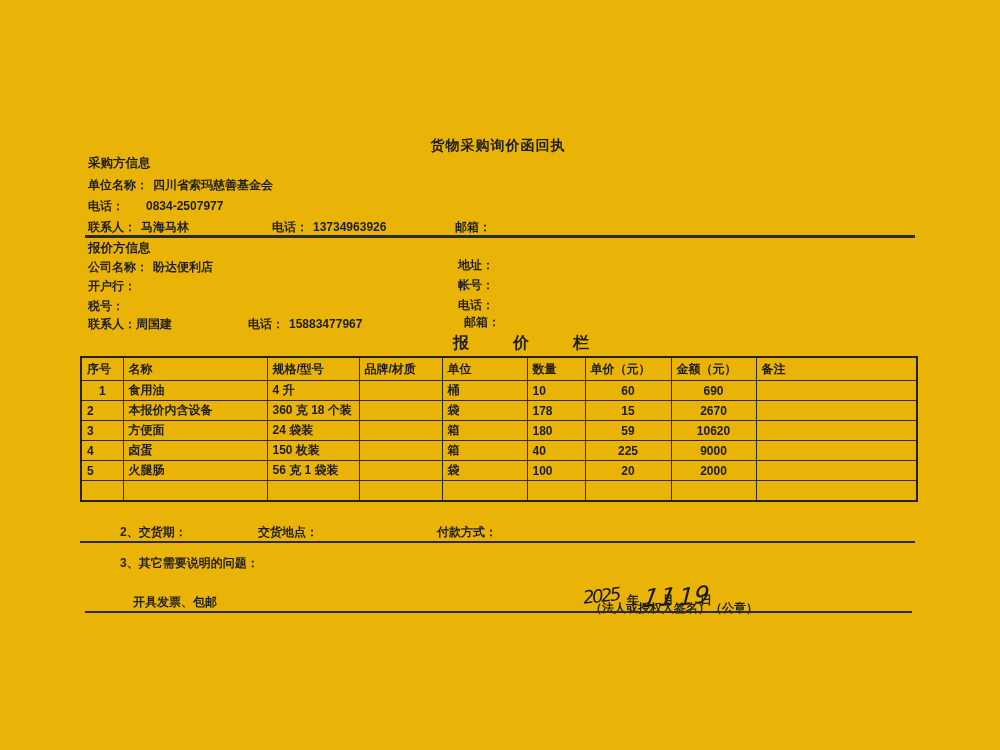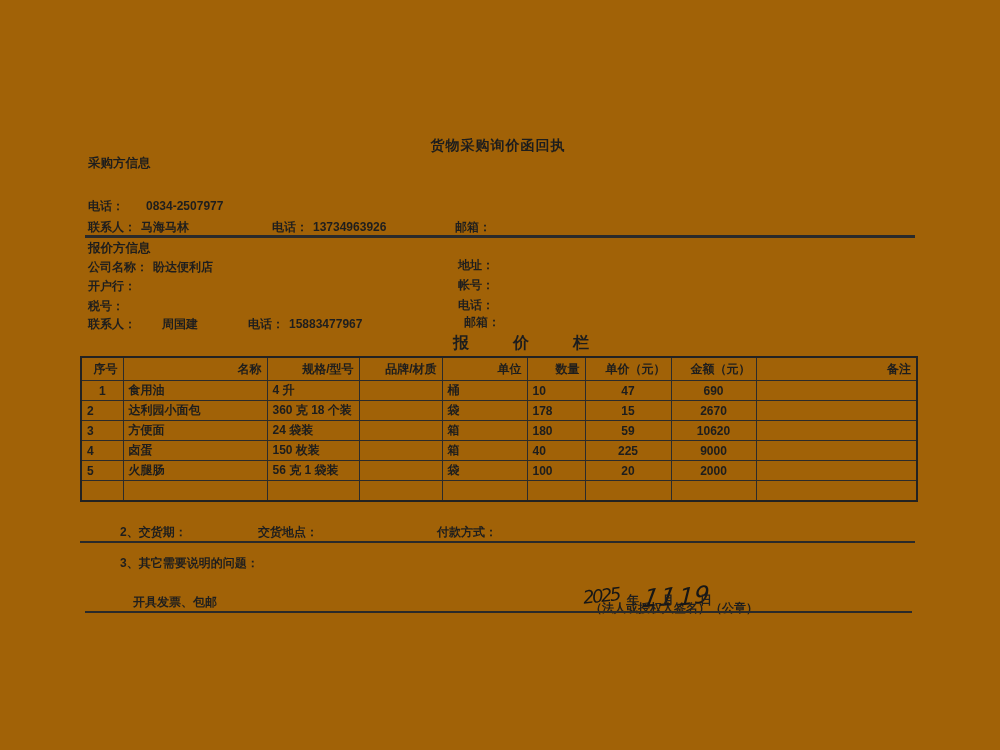--- a/index.html
+++ b/index.html
@@ -1,46 +1,49 @@
 <!DOCTYPE html>
 <html><head>
 <meta charset="utf-8">
 <style>
   html,body{margin:0;padding:0;}
   body{background:#ffffff;font-family:"Liberation Sans","DejaVu Sans",sans-serif;}
-  .page{position:relative;width:1000px;height:750px;background:#a16207;overflow:hidden;color:#1d1d1d;}
+  .page{position:relative;width:1000px;height:750px;background:#eab308;overflow:hidden;color:#1d1d1d;}
   .abs{position:absolute;white-space:nowrap;}
   .t{font-size:12px;font-weight:700;color:#1e1e1e;}
   .title{font-size:14px;font-weight:700;letter-spacing:1px;}
   .sec{font-size:12.5px;font-weight:700;}
   .lbl{font-weight:700;}
   .val{font-weight:700;margin-left:5px;}
   .val-gap{font-weight:700;margin-left:22px;}
   .rule{position:absolute;background:#2a2a2a;}
   .quote-title{font-size:16px;font-weight:700;letter-spacing:14px;}
   table.quote{position:absolute;left:80px;top:356px;width:836px;border-collapse:collapse;table-layout:fixed;border:2px solid #222;}
   table.quote th,table.quote td{border:1.5px solid #2b2b2b;font-size:12px;font-weight:700;color:#1d1d1d;padding:0 5px;overflow:hidden;white-space:nowrap;}
-  table.quote th{height:22px;text-align:right;}
+  table.quote th{height:22px;text-align:left;}
   table.quote td{height:19px;}
   .c-center{text-align:center;}
   .c-left{text-align:left;}
   .hand{font-family:"DejaVu Sans",sans-serif;font-style:italic;font-weight:400;color:#161616;display:inline-block;}
   .hand-year{font-size:18px;letter-spacing:-2.5px;transform:rotate(-6deg);}
   .hand-month{font-size:25px;letter-spacing:0.5px;transform:skewX(-14deg) rotate(-4deg);}
   .hand-day{font-size:24px;transform:skewX(-10deg) rotate(-7deg);}
 </style>
 </head>
 <body>
 
 <div class="page">
 
   <div class="abs title" style="left:0;top:137px;width:996px;text-align:center;">货物采购询价函回执</div>
 
   <div class="abs sec" style="left:88px;top:155px;">采购方信息</div>
 
+  <div class="abs t" style="left:88px;top:177px;">
+    <span class="lbl">单位名称：</span><span class="val">四川省索玛慈善基金会</span>
+  </div>
 
   <div class="abs t" style="left:88px;top:198px;">
     <span class="lbl">电话：</span><span class="val-gap">0834-2507977</span>
   </div>
 
   <div class="abs t" style="left:88px;top:219px;">
     <span class="lbl">联系人：</span><span class="val">马海马林</span>
   </div>
   <div class="abs t" style="left:272px;top:219px;">
     <span class="lbl">电话：</span><span class="val">13734963926</span>
@@ -68,21 +71,21 @@
   </div>
 
   <div class="abs t" style="left:88px;top:298px;">
     <span class="lbl">税号：</span><span class="val"></span>
   </div>
   <div class="abs t" style="left:458px;top:297px;">
     <span class="lbl">电话：</span><span class="val"></span>
   </div>
 
   <div class="abs t" style="left:88px;top:316px;">
-    <span class="lbl">联系人：</span><span class="val-gap" style="margin-left:26px;">周国建</span>
+    <span class="lbl">联系人：</span><span class="val-gap" style="margin-left:0;">周国建</span>
   </div>
   <div class="abs t" style="left:248px;top:316px;">
     <span class="lbl">电话：</span><span class="val">15883477967</span>
   </div>
   <div class="abs t" style="left:464px;top:314px;">
     <span class="lbl">邮箱：</span><span class="val"></span>
   </div>
 
   <div class="abs quote-title" style="left:453px;top:333px;">报　价　栏</div>
 
@@ -112,27 +115,27 @@
       </tr>
     </thead>
     <tbody>
       <tr>
         <td class="c-center">1</td>
         <td class="c-left">食用油</td>
         <td class="c-left">4 升</td>
         <td class="c-left"></td>
         <td class="c-left">桶</td>
         <td class="c-left">10</td>
-        <td class="c-center">47</td>
+        <td class="c-center">60</td>
         <td class="c-center">690</td>
         <td class="c-left"></td>
       </tr>
       <tr>
         <td class="c-left">2</td>
-        <td class="c-left">达利园小面包</td>
+        <td class="c-left">本报价内含设备</td>
         <td class="c-left">360 克 18 个装</td>
         <td class="c-left"></td>
         <td class="c-left">袋</td>
         <td class="c-left">178</td>
         <td class="c-center">15</td>
         <td class="c-center">2670</td>
         <td class="c-left"></td>
       </tr>
       <tr>
         <td class="c-left">3</td>

